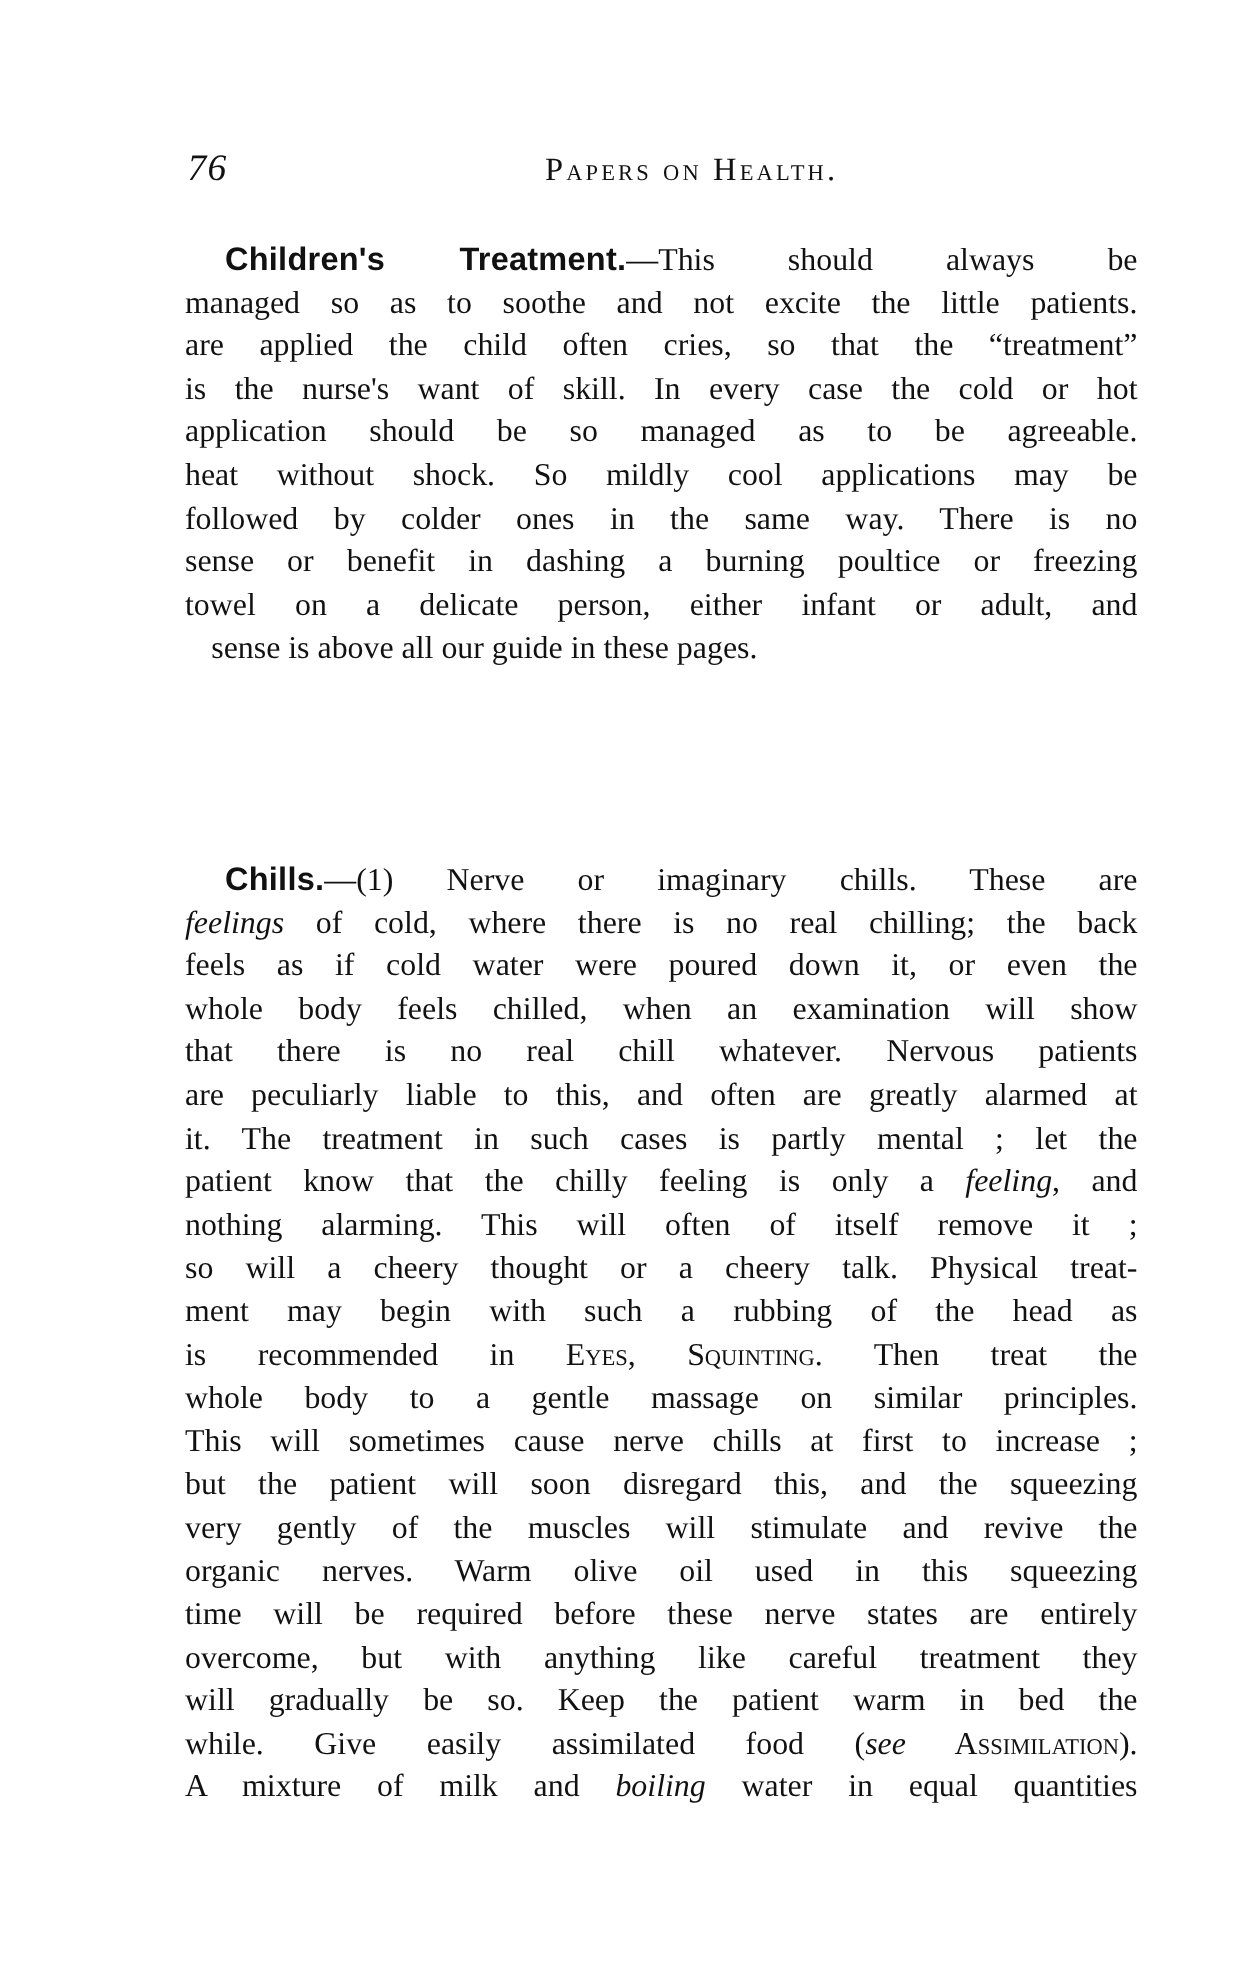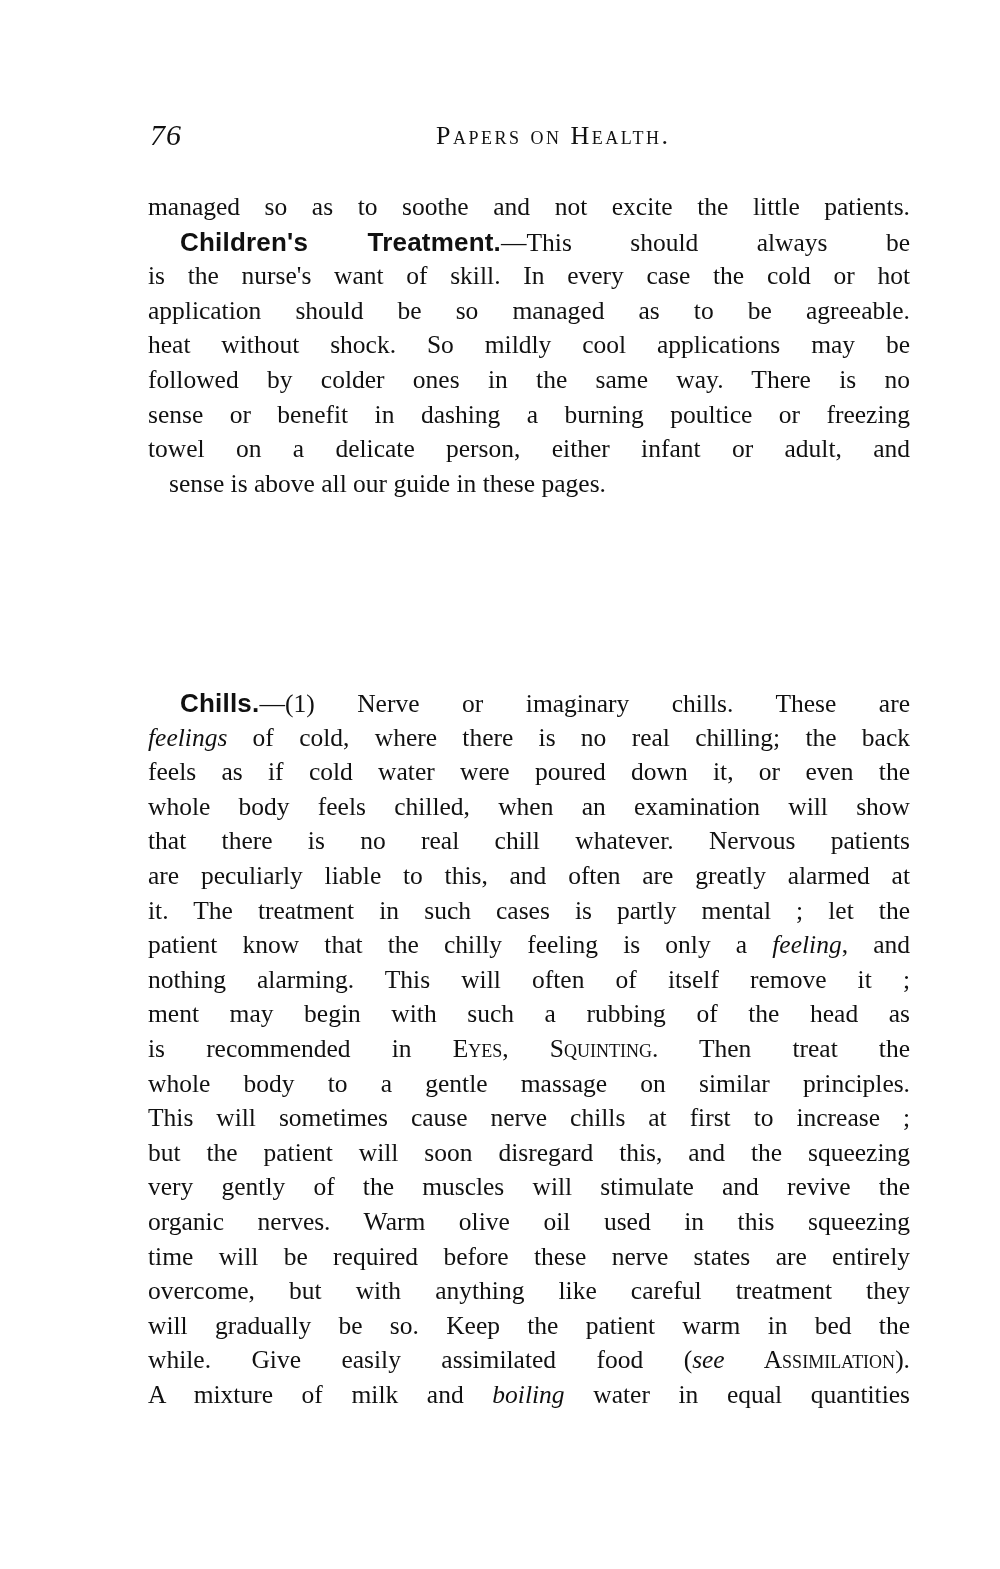--- a/index.html
+++ b/index.html
@@ -83,41 +83,43 @@
 <body>
 
 <div class="page">
 
   <div class="running-head">
     <span class="page-number">76</span>
     <span class="running-title">Papers on Health.</span>
   </div>
 
   <div class="block" id="para1">
+    <span class="line indent"><span class="entry-head">Children's Treatment.</span><span>—This should always be</span></span>
     <span class="line">managed so as to soothe and not excite the little patients.</span>
-    <span class="line indent"><span class="entry-head">Children's Treatment.</span><span>—This should always be</span></span>
+    <span class="line">are applied the child often cries, so that the “treatment”</span>
     <span class="line">is the nurse's want of skill. In every case the cold or hot</span>
     <span class="line">application should be so managed as to be agreeable.</span>
     <span class="line">heat without shock. So mildly cool applications may be</span>
     <span class="line">followed by colder ones in the same way. There is no</span>
     <span class="line">sense or benefit in dashing a burning poultice or freezing</span>
     <span class="line">towel on a delicate person, either infant or adult, and</span>
     <span class="line last">sense is above all our guide in these pages.</span>
   </div>
 
   <div class="block" id="para2">
     <span class="line indent"><span class="entry-head">Chills.</span><span>—(1) Nerve or imaginary chills. These are</span></span>
     <span class="line"><em>feelings</em><span> of cold, where there is no real chilling; the back</span></span>
     <span class="line">feels as if cold water were poured down it, or even the</span>
     <span class="line">whole body feels chilled, when an examination will show</span>
     <span class="line">that there is no real chill whatever. Nervous patients</span>
     <span class="line">are peculiarly liable to this, and often are greatly alarmed at</span>
     <span class="line">it. The treatment in such cases is partly mental ; let the</span>
     <span class="line"><span>patient know that the chilly feeling is only a </span><em>feeling</em><span>, and</span></span>
     <span class="line">nothing alarming. This will often of itself remove it ;</span>
+    <span class="line">so will a cheery thought or a cheery talk. Physical treat-</span>
     <span class="line">ment may begin with such a rubbing of the head as</span>
     <span class="line"><span>is recommended in </span><span class="sc">Eyes, Squinting.</span><span> Then treat the</span></span>
     <span class="line">whole body to a gentle massage on similar principles.</span>
     <span class="line">This will sometimes cause nerve chills at first to increase ;</span>
     <span class="line">but the patient will soon disregard this, and the squeezing</span>
     <span class="line">very gently of the muscles will stimulate and revive the</span>
     <span class="line">organic nerves. Warm olive oil used in this squeezing</span>
     <span class="line">time will be required before these nerve states are entirely</span>
     <span class="line">overcome, but with anything like careful treatment they</span>
     <span class="line">will gradually be so. Keep the patient warm in bed the</span>

